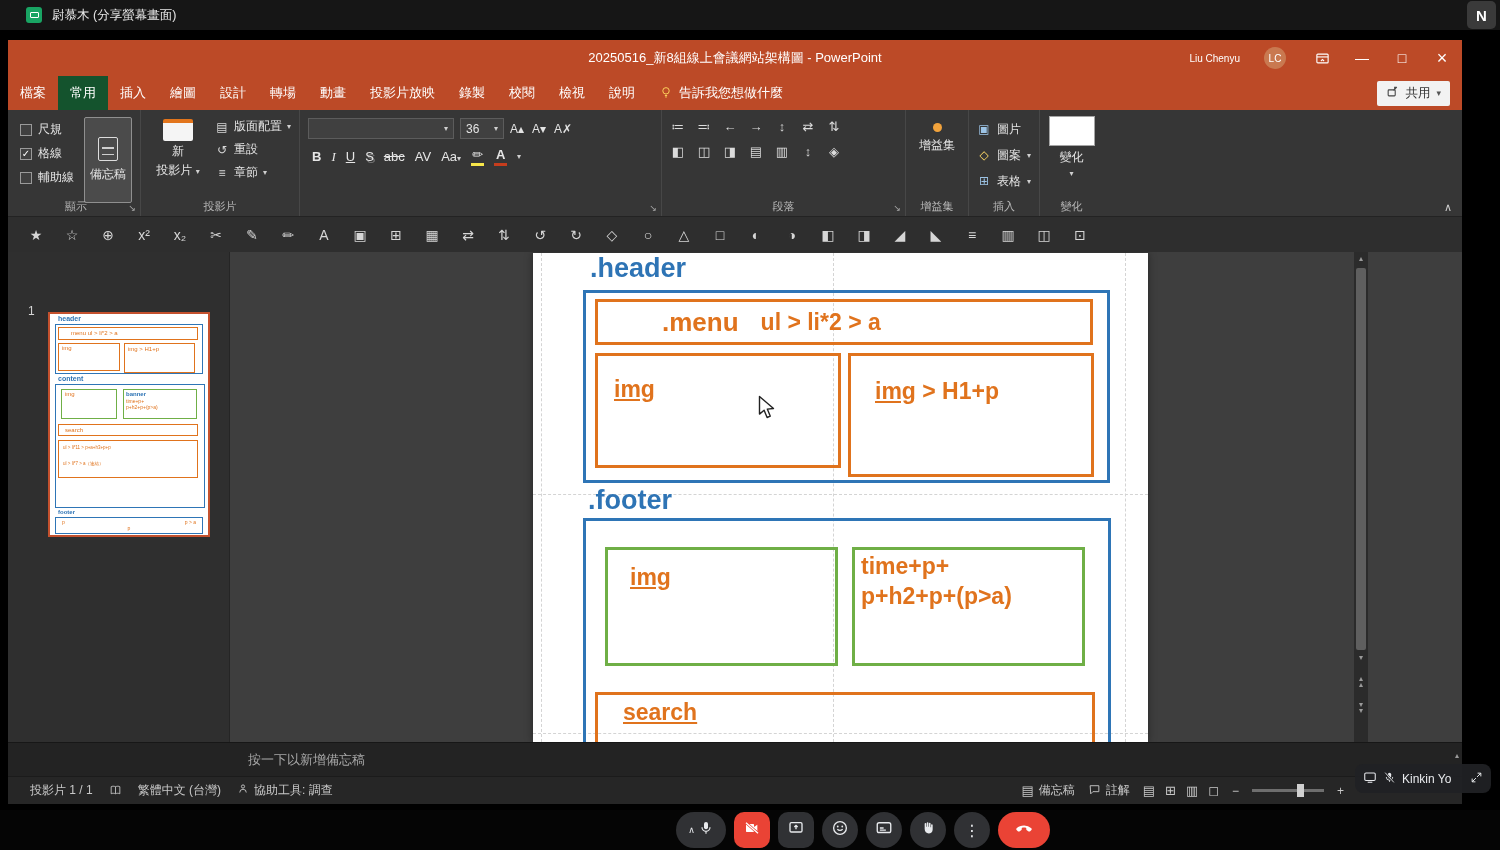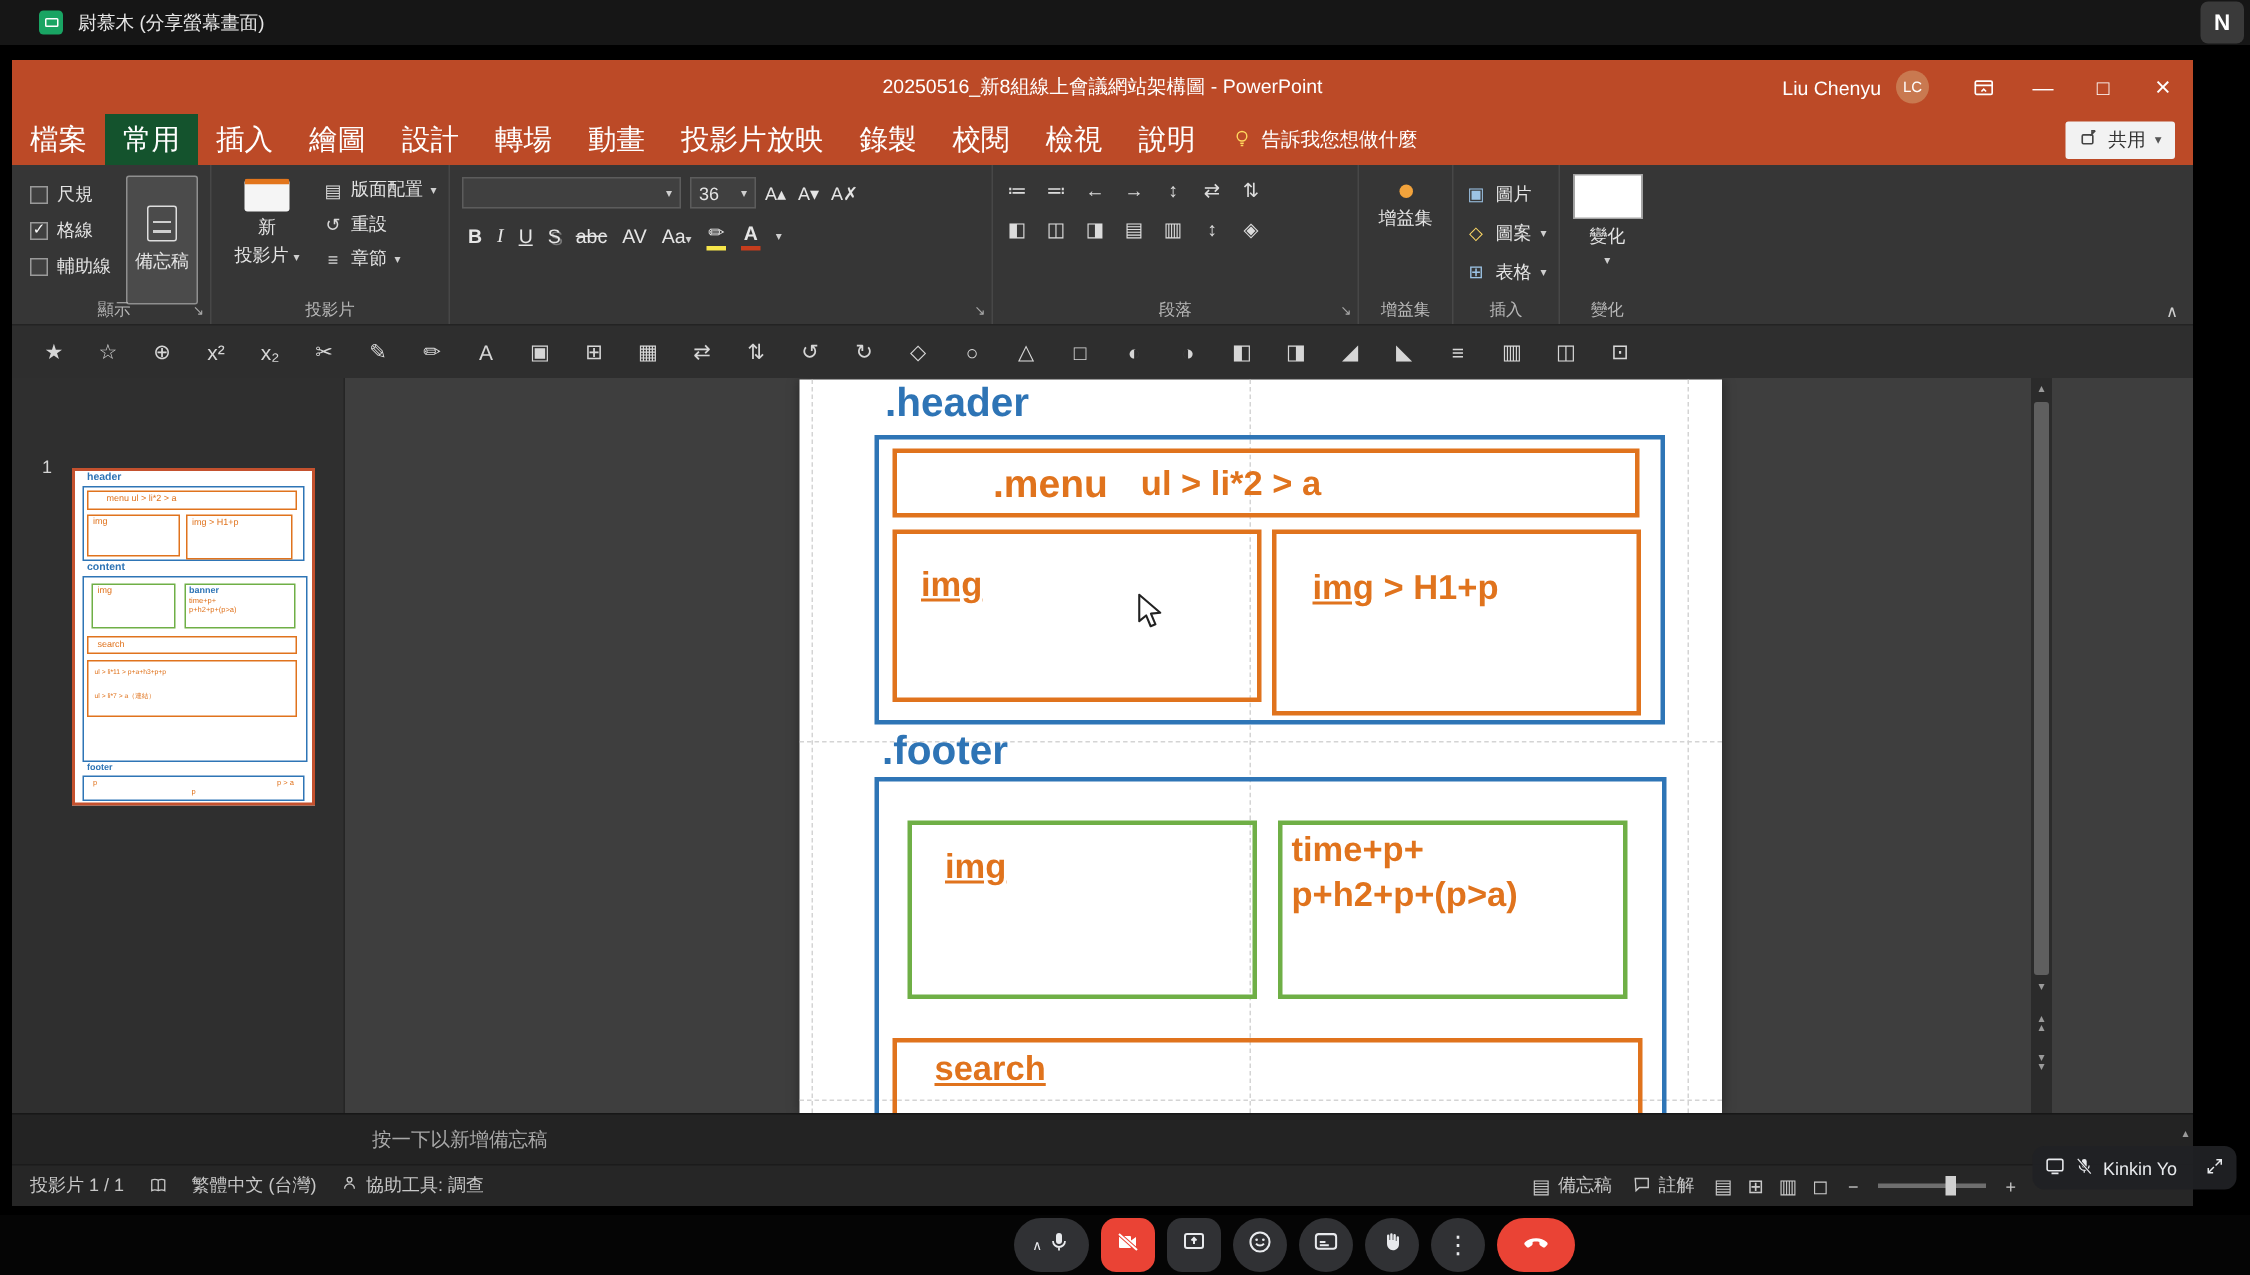--- a/index.html
+++ b/index.html
@@ -16,29 +16,29 @@
   color:#fff;font-weight:bold;font-size:15px;display:flex;align-items:center;justify-content:center}
 
 
 .pp{position:absolute;left:8px;top:40px;width:1454px;height:764px;background:#363636;overflow:hidden}
 
 
 .pp-titlebar{position:absolute;left:0;top:0;width:100%;height:36px;background:#bc4a27}
 .pp-title{position:absolute;left:0;right:0;top:0;height:36px;display:flex;align-items:center;justify-content:center;
   color:#fff;font-size:13px;pointer-events:none}
 .tb-right{position:absolute;right:0;top:0;height:36px;display:flex;align-items:center;color:#fff}
-.tb-user{font-size:13px;margin-right:10px}
+.tb-user{font-size:10px;margin-right:24px}
 .tb-avatar{width:22px;height:22px;border-radius:50%;background:#c97950;color:#fff;font-size:10px;
   display:flex;align-items:center;justify-content:center;margin-right:16px}
 .tb-btn{width:40px;height:36px;display:flex;align-items:center;justify-content:center;font-size:14px;color:#fff}
 .tb-btn.close{font-size:18px}
 
 
 .pp-tabs{position:absolute;left:0;top:36px;width:100%;height:34px;background:#bc4a27;display:flex;align-items:stretch}
-.tab{display:flex;align-items:center;padding:0 12px;color:#fff;font-size:19px;white-space:nowrap}
+.tab{display:flex;align-items:center;padding:0 12px;color:#fff;font-size:13px;white-space:nowrap}
 .tab.active{background:#14532d}
 .tellme{display:flex;align-items:center;gap:6px;padding:0 12px;color:#fff;font-size:13px}
 .share-btn{margin-left:auto;margin-right:12px;align-self:center;height:25px;background:#f2f2f2;color:#333;
   border-radius:2px;display:flex;align-items:center;gap:6px;padding:0 9px;font-size:12.5px}
 .share-btn .caret{font-size:9px;color:#555}
 
 
 .pp-ribbon{position:absolute;left:0;top:70px;width:100%;height:106px;background:#363636;color:#e4e4e4;
   display:flex;align-items:stretch;padding:0 4px;font-size:12px}
 .rgroup{position:relative;padding:5px 8px 18px 8px}
@@ -115,21 +115,21 @@
 .sarrow{position:absolute;left:0;right:0;line-height:8px}
 .dbl{display:flex;flex-direction:column;line-height:6px}
 
 
 .pp-notes{position:absolute;left:0;top:702px;width:100%;height:34px;background:#232323;border-top:1px solid #171717;
   display:flex;align-items:center;color:#a8a8a8;font-size:13px}
 .pp-notes span{margin-left:240px}
 .notes-scroll{position:absolute;right:3px;top:8px;color:#9a9a9a;font-size:8px}
 .pp-status{position:absolute;left:0;top:736px;width:100%;height:28px;background:#262626;border-top:1px solid #1b1b1b;
   display:flex;align-items:center;color:#c8c8c8;font-size:12px}
-.st-left{display:flex;gap:16px;padding-left:12px}
+.st-left{display:flex;gap:16px;padding-left:22px}
 .st-item{display:flex;align-items:center;gap:5px}
 .st-right{margin-left:auto;display:flex;align-items:center;gap:13px;margin-right:118px}
 .st-right .gicon{font-size:13px;color:#c8c8c8}
 .zoom-track{width:72px;height:3px;background:#6e6e6e;position:relative}
 .zoom-thumb{position:absolute;left:62%;top:-5px;width:7px;height:13px;background:#d0d0d0}
 
 
 .p-overlay{position:absolute;left:1355px;top:764px;width:136px;height:29px;background:rgba(32,33,36,.94);
   border-radius:8px;display:flex;align-items:center;gap:6px;padding:0 8px;color:#e8eaed;font-size:12px;z-index:9}
 

